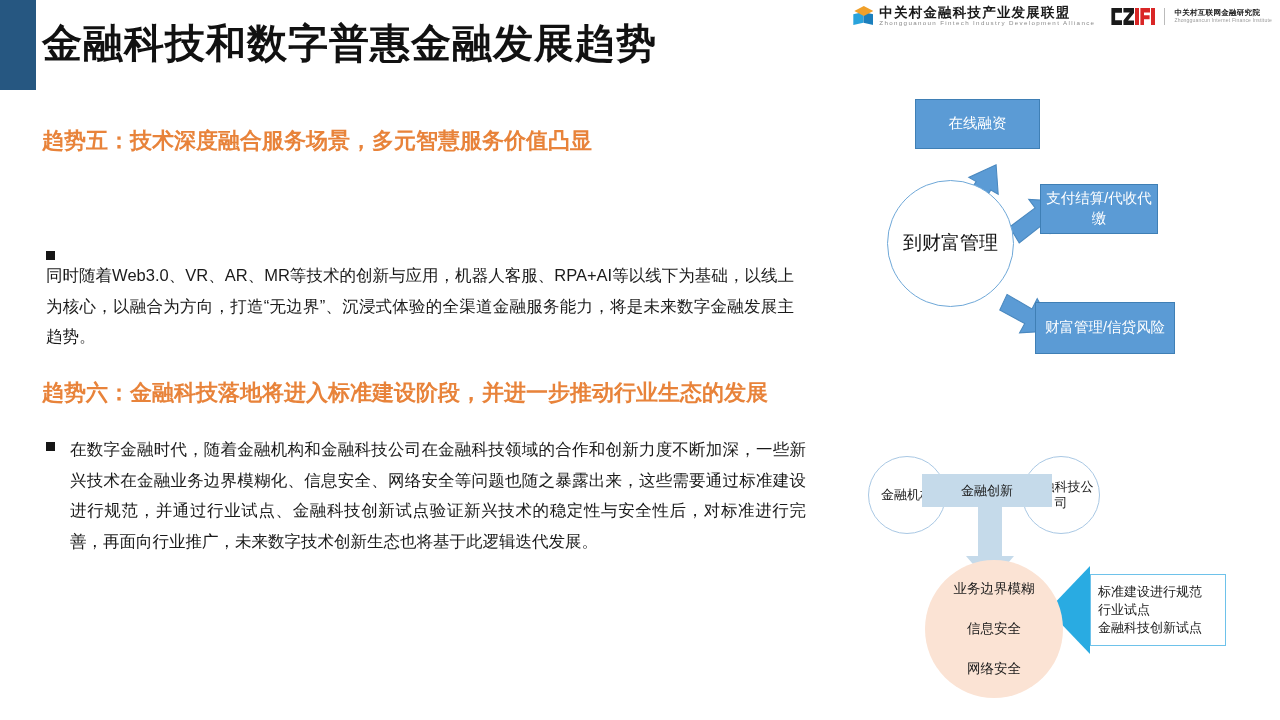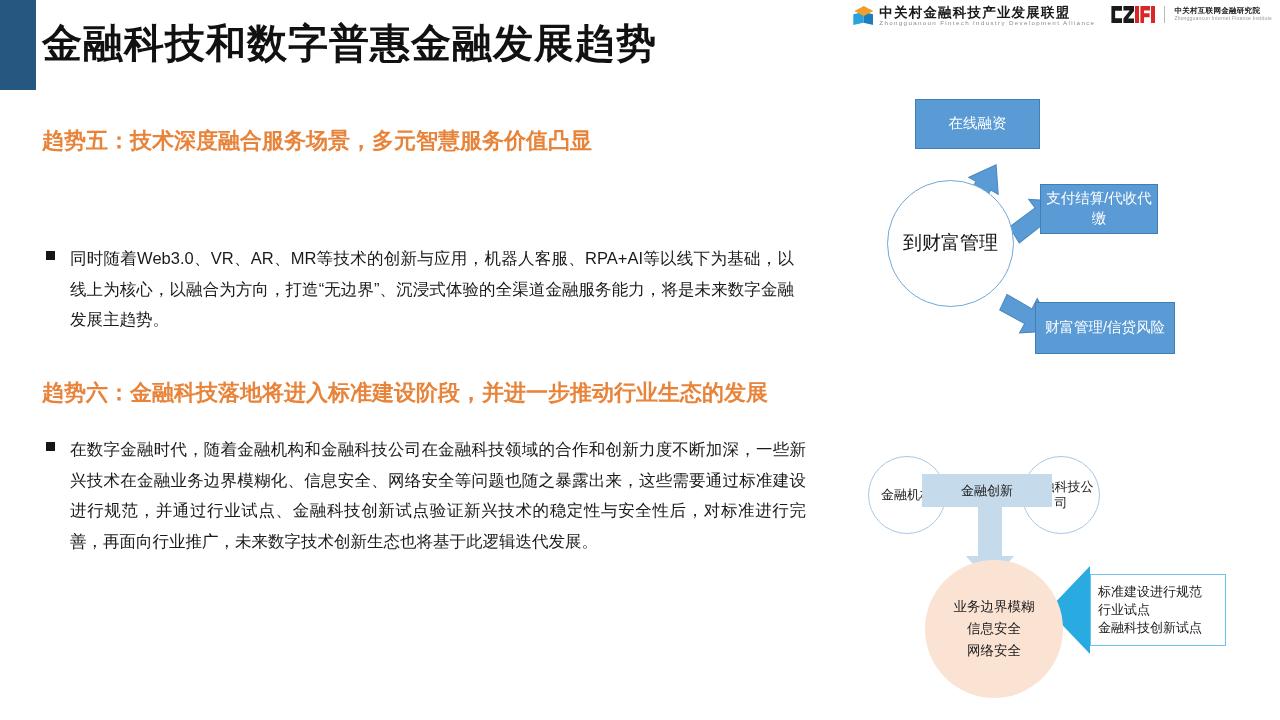--- a/index.html
+++ b/index.html
@@ -30,21 +30,21 @@
     color: #111111;
     letter-spacing: 1px;
     white-space: nowrap;
   }
 
   
   .logo-row {
     position: absolute;
     right: 8px; top: 6px;
     display: flex;
-    align-items: flex-start;
+    align-items: center;
     gap: 16px;
   }
   .logo-zgc { display: flex; align-items: center; gap: 5px; }
   .logo-zgc-mark {
     width: 21px; height: 21px;
     position: relative;
     flex: 0 0 auto;
   }
   .logo-zgc-mark .cube-l {
     position: absolute; left: 0; top: 6px;
@@ -122,21 +122,21 @@
     margin-top: 8px;
     margin-right: 15px;
   }
   .bullet-text {
     font-size: 16.5px;
     color: #1a1a1a;
     line-height: 1.85;
     text-align: justify;
   }
   #bullet-5-1 { left: 46px; top: 178px; width: 745px; }
-  #bullet-5-2 { left: 46px; top: 243px; width: 748px; }
+  #bullet-5-2 { left: 46px; top: 243px; width: 748px; flex-direction: column; }
   #bullet-6-1 { left: 46px; top: 434px; width: 760px; }
 
   
   .diagram-1 {
     position: absolute;
     left: 880px; top: 84px;
     width: 400px; height: 290px;
   }
   .d1-svg { position: absolute; left: 0; top: 0; }
   .d1-box {
@@ -203,20 +203,21 @@
     left: 63px; top: 112px;
     width: 138px; height: 138px;
     border-radius: 50%;
     background: #FBE3D4;
     display: flex; flex-direction: column;
     align-items: center; justify-content: center;
     font-size: 13.5px;
     color: #1a1a1a;
     line-height: 1.65;
     z-index: 2;
+    gap: 18px;
   }
   .d2-callout-box {
     position: absolute;
     left: 228px; top: 126px;
     width: 136px; height: 72px;
     background: #ffffff;
     border: 1px solid #6ec2ea;
     display: flex; flex-direction: column; justify-content: center;
     padding-left: 7px;
     font-size: 13px;

